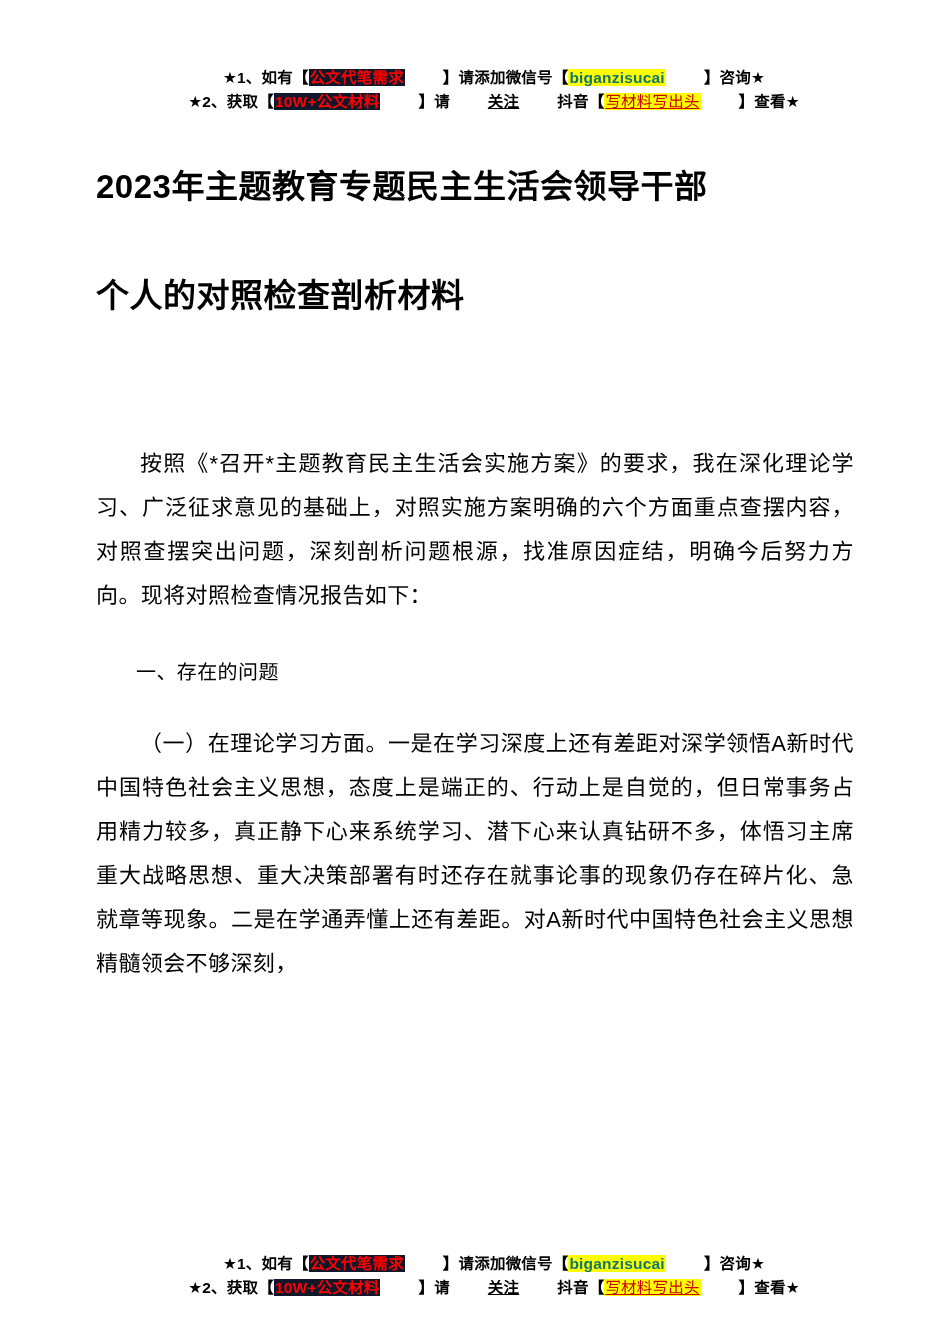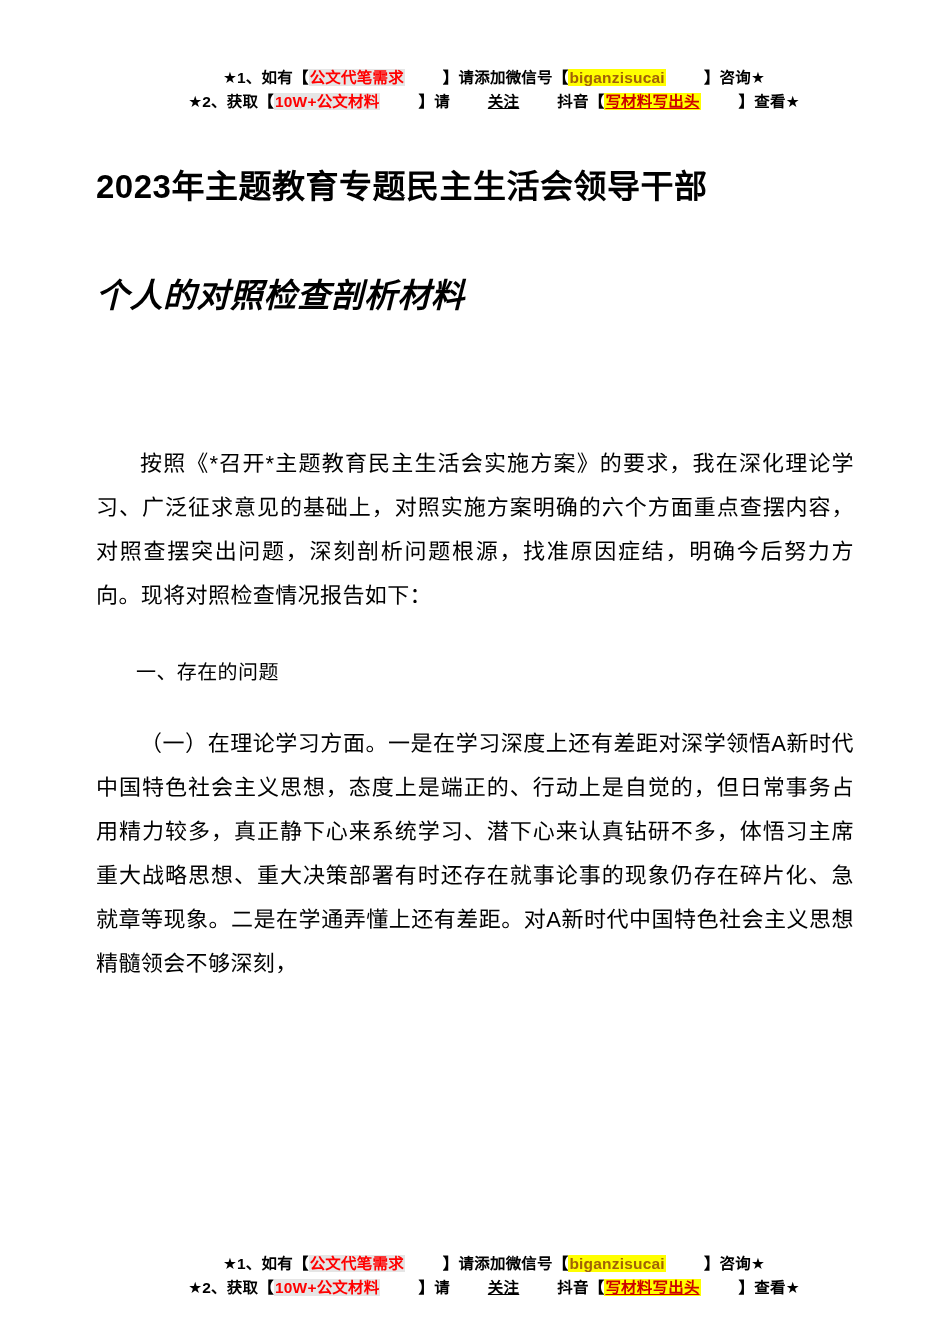--- a/index.html
+++ b/index.html
@@ -29,35 +29,35 @@
     line-height: 1.55;
   }
   .promo-line {
     font-size: 15.5px;
     font-weight: bold;
     letter-spacing: 0.2px;
     white-space: nowrap;
   }
   .promo-line .plain { color: #000; margin-left: 38px; }
   .hl-red {
-    background: #e5e5e5;
+    background: #0f172a;
     color: #ff0000;
     font-weight: bold;
     padding: 0 1px;
   }
   .hl-blue {
     background: #ffff00;
-    color: #a16207;
+    color: #0f766e;
     font-weight: bold;
     padding: 0 1px;
   }
   .hl-redtext {
     background: #ffff00;
     color: #cc0000;
-    font-weight: bold;
+    font-weight: normal;
     padding: 0 1px;
   }
   .ul { text-decoration: underline; }
 
   .promo-top { margin-top: 12px; }
   .promo-bottom {
     position: absolute;
     left: 0;
     right: 0;
     bottom: 44px;
@@ -65,21 +65,21 @@
 
   
   .doc-title {
     margin-top: 42px;
     text-align: left;
     font-size: 33px;
     font-weight: bold;
     line-height: 1.85;
     letter-spacing: 0.5px;
   }
-  .doc-title .l2 { display: block; margin-top: 48px; font-style: italic; }
+  .doc-title .l2 { display: block; margin-top: 48px; }
 
   
   .body-block { margin-top: 116px; }
   p.para {
     font-size: 22px;
     line-height: 2.0;
     margin: 0 0 34px 0;
     text-align: justify;
     text-justify: inter-ideograph;
     text-indent: 2em;

